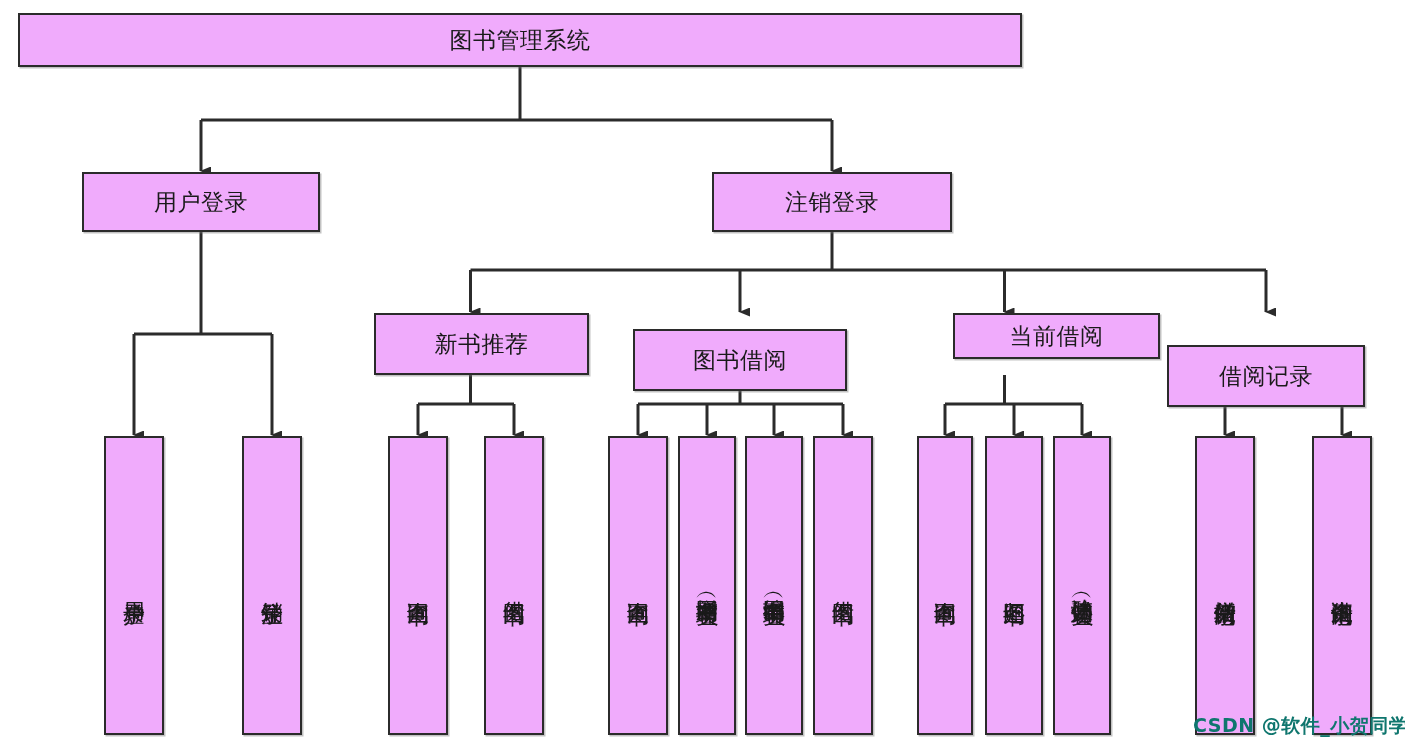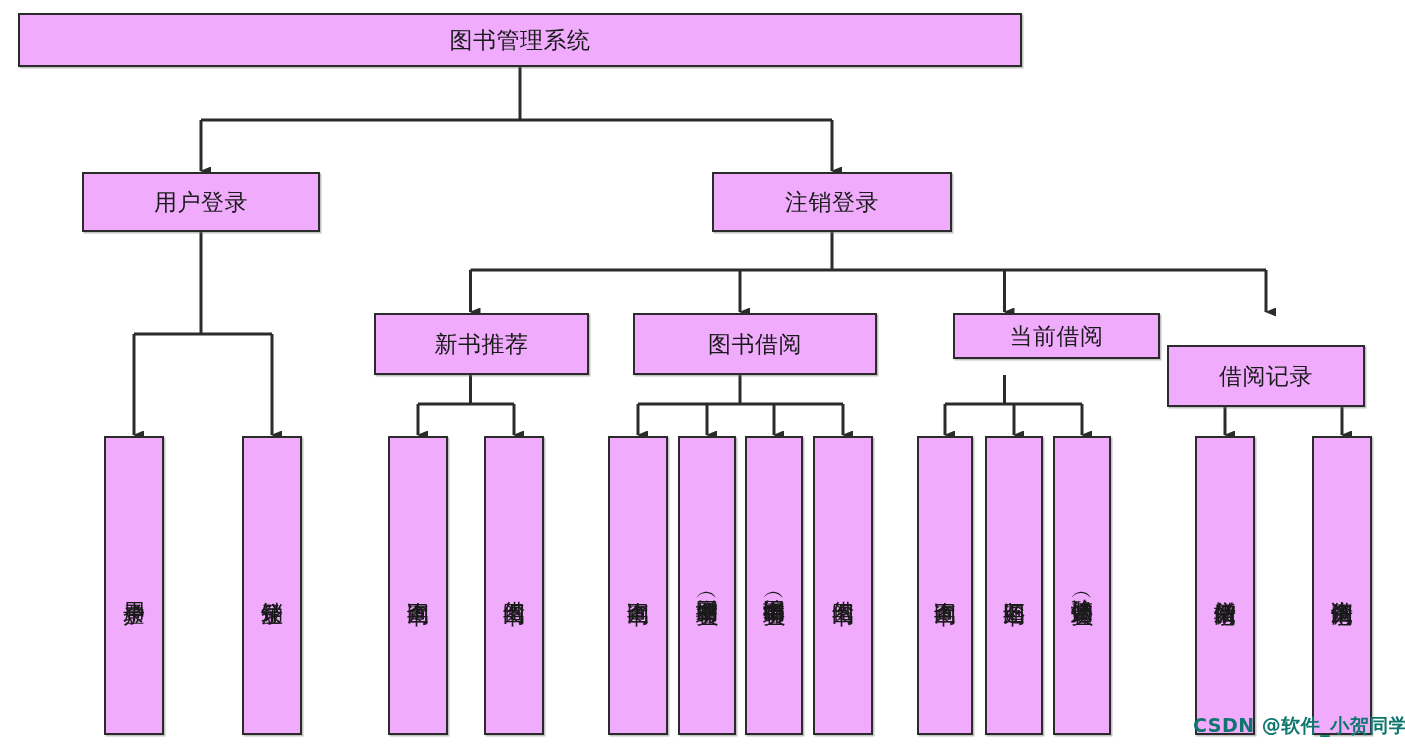--- a/index.html
+++ b/index.html
@@ -124,21 +124,21 @@
   </div>
   <div class="node horiz" style="left: 82px; top: 172px; width: 238px; height: 60px;">
     <span class="label">用户登录</span>
   </div>
   <div class="node horiz" style="left: 712px; top: 172px; width: 240px; height: 60px;">
     <span class="label">注销登录</span>
   </div>
   <div class="node horiz" style="left: 363px; top: 313px; width: 215px; height: 62px; margin-left: 11px;">
     <span class="label">新书推荐</span>
   </div>
-  <div class="node horiz" style="left: 633px; top: 313px; width: 244px; height: 62px;">
+  <div class="node horiz" style="left: 633px; top: 329px; width: 214px; height: 62px;">
     <span class="label">图书借阅</span>
   </div>
   <div class="node horiz" style="left: 953px; top: 313px; width: 207px; height: 46px;">
     <span class="label">当前借阅</span>
   </div>
   <div class="node horiz" style="left: 1167px; top: 313px; width: 198px; height: 62px; margin-top: 32px;">
     <span class="label">借阅记录</span>
   </div>
 
   <div class="node vert" style="left: 104px; top: 436px; width: 60px; height: 299px;">

